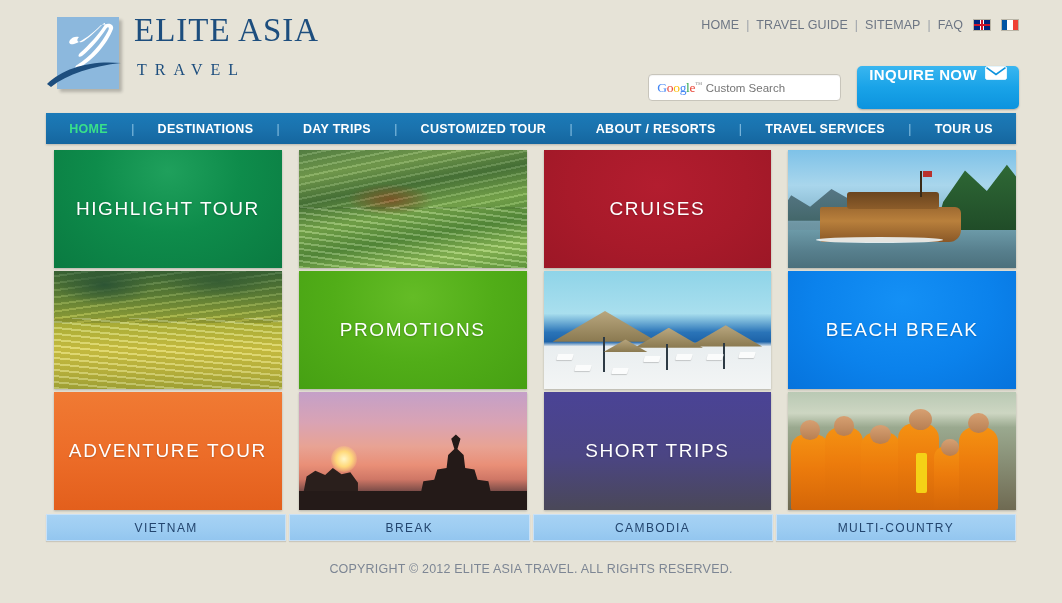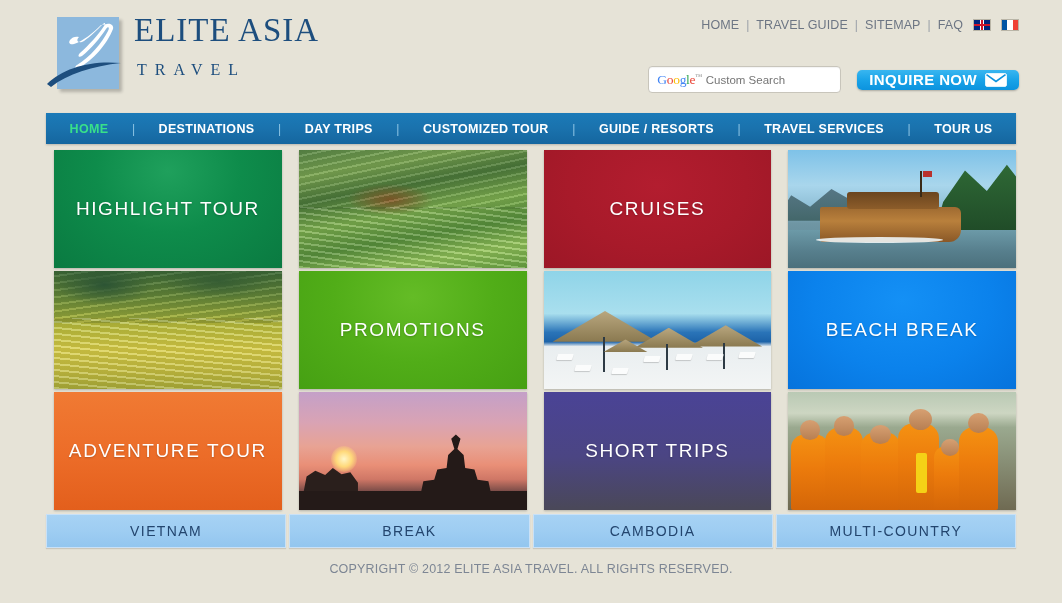--- a/index.html
+++ b/index.html
@@ -152,31 +152,30 @@
     background: transparent;
     font-family: "Liberation Sans", sans-serif;
   }
   .search-btn {
     width: 18px; height: 18px;
     display: flex; align-items: center; justify-content: center;
     background: transparent; border: none; cursor: pointer;
   }
 
   .inquire-btn {
-    height: 20px;
+    height: 43px;
     background: linear-gradient(to bottom, #39b6f0 0%, #19a3e8 50%, #0c93de 100%);
     border: none;
     border-radius: 5px;
     color: #fff;
     font-size: 15px;
     font-weight: bold;
     letter-spacing: 0.4px;
     padding: 0 12px;
     display: flex;
-    align-items: center;
     gap: 8px;
     cursor: pointer;
     box-shadow: 0 1px 2px rgba(0,0,0,0.25);
     white-space: nowrap;
     font-family: "Liberation Sans", sans-serif;
   }
 
   
   .mainnav {
     position: absolute;
@@ -399,28 +398,28 @@
   .country-tabs {
     position: absolute;
     left: 46px;
     top: 514px;
     width: 970px;
     display: flex;
     gap: 3px;
   }
   .country-tab {
     flex: 1;
-    height: 34px;
+    height: 27px;
     background: linear-gradient(to bottom, #a6d2f4 0%, #9ecdf2 50%, #93c6ef 100%);
     border: 1px solid #c9e1f7;
     display: flex;
     align-items: center;
     justify-content: center;
     color: #23456e;
-    font-size: 14px;
+    font-size: 12px;
     letter-spacing: 1.4px;
     cursor: pointer;
     font-family: "Liberation Sans", sans-serif;
     white-space: nowrap;
     box-shadow: 0 1px 1px rgba(0,0,0,0.12);
   }
 
   
   .footer {
     position: absolute;
@@ -496,21 +495,21 @@
     <span class="nav-divider">|</span>
     <span class="nav-spacer"></span>
     <a class="nav-item" href="#">DAY TRIPS</a>
     <span class="nav-spacer"></span>
     <span class="nav-divider">|</span>
     <span class="nav-spacer"></span>
     <a class="nav-item" href="#">CUSTOMIZED TOUR</a>
     <span class="nav-spacer"></span>
     <span class="nav-divider">|</span>
     <span class="nav-spacer"></span>
-    <a class="nav-item" href="#">GUIDE / RESORTS</a>
+    <a class="nav-item" href="#">ABOUT / RESORTS</a>
     <span class="nav-spacer"></span>
     <span class="nav-divider">|</span>
     <span class="nav-spacer"></span>
     <a class="nav-item" href="#">TRAVEL SERVICES</a>
     <span class="nav-spacer"></span>
     <span class="nav-divider">|</span>
     <span class="nav-spacer"></span>
     <a class="nav-item" href="#">TOUR US</a>
     <span class="nav-spacer"></span>
   </nav>

